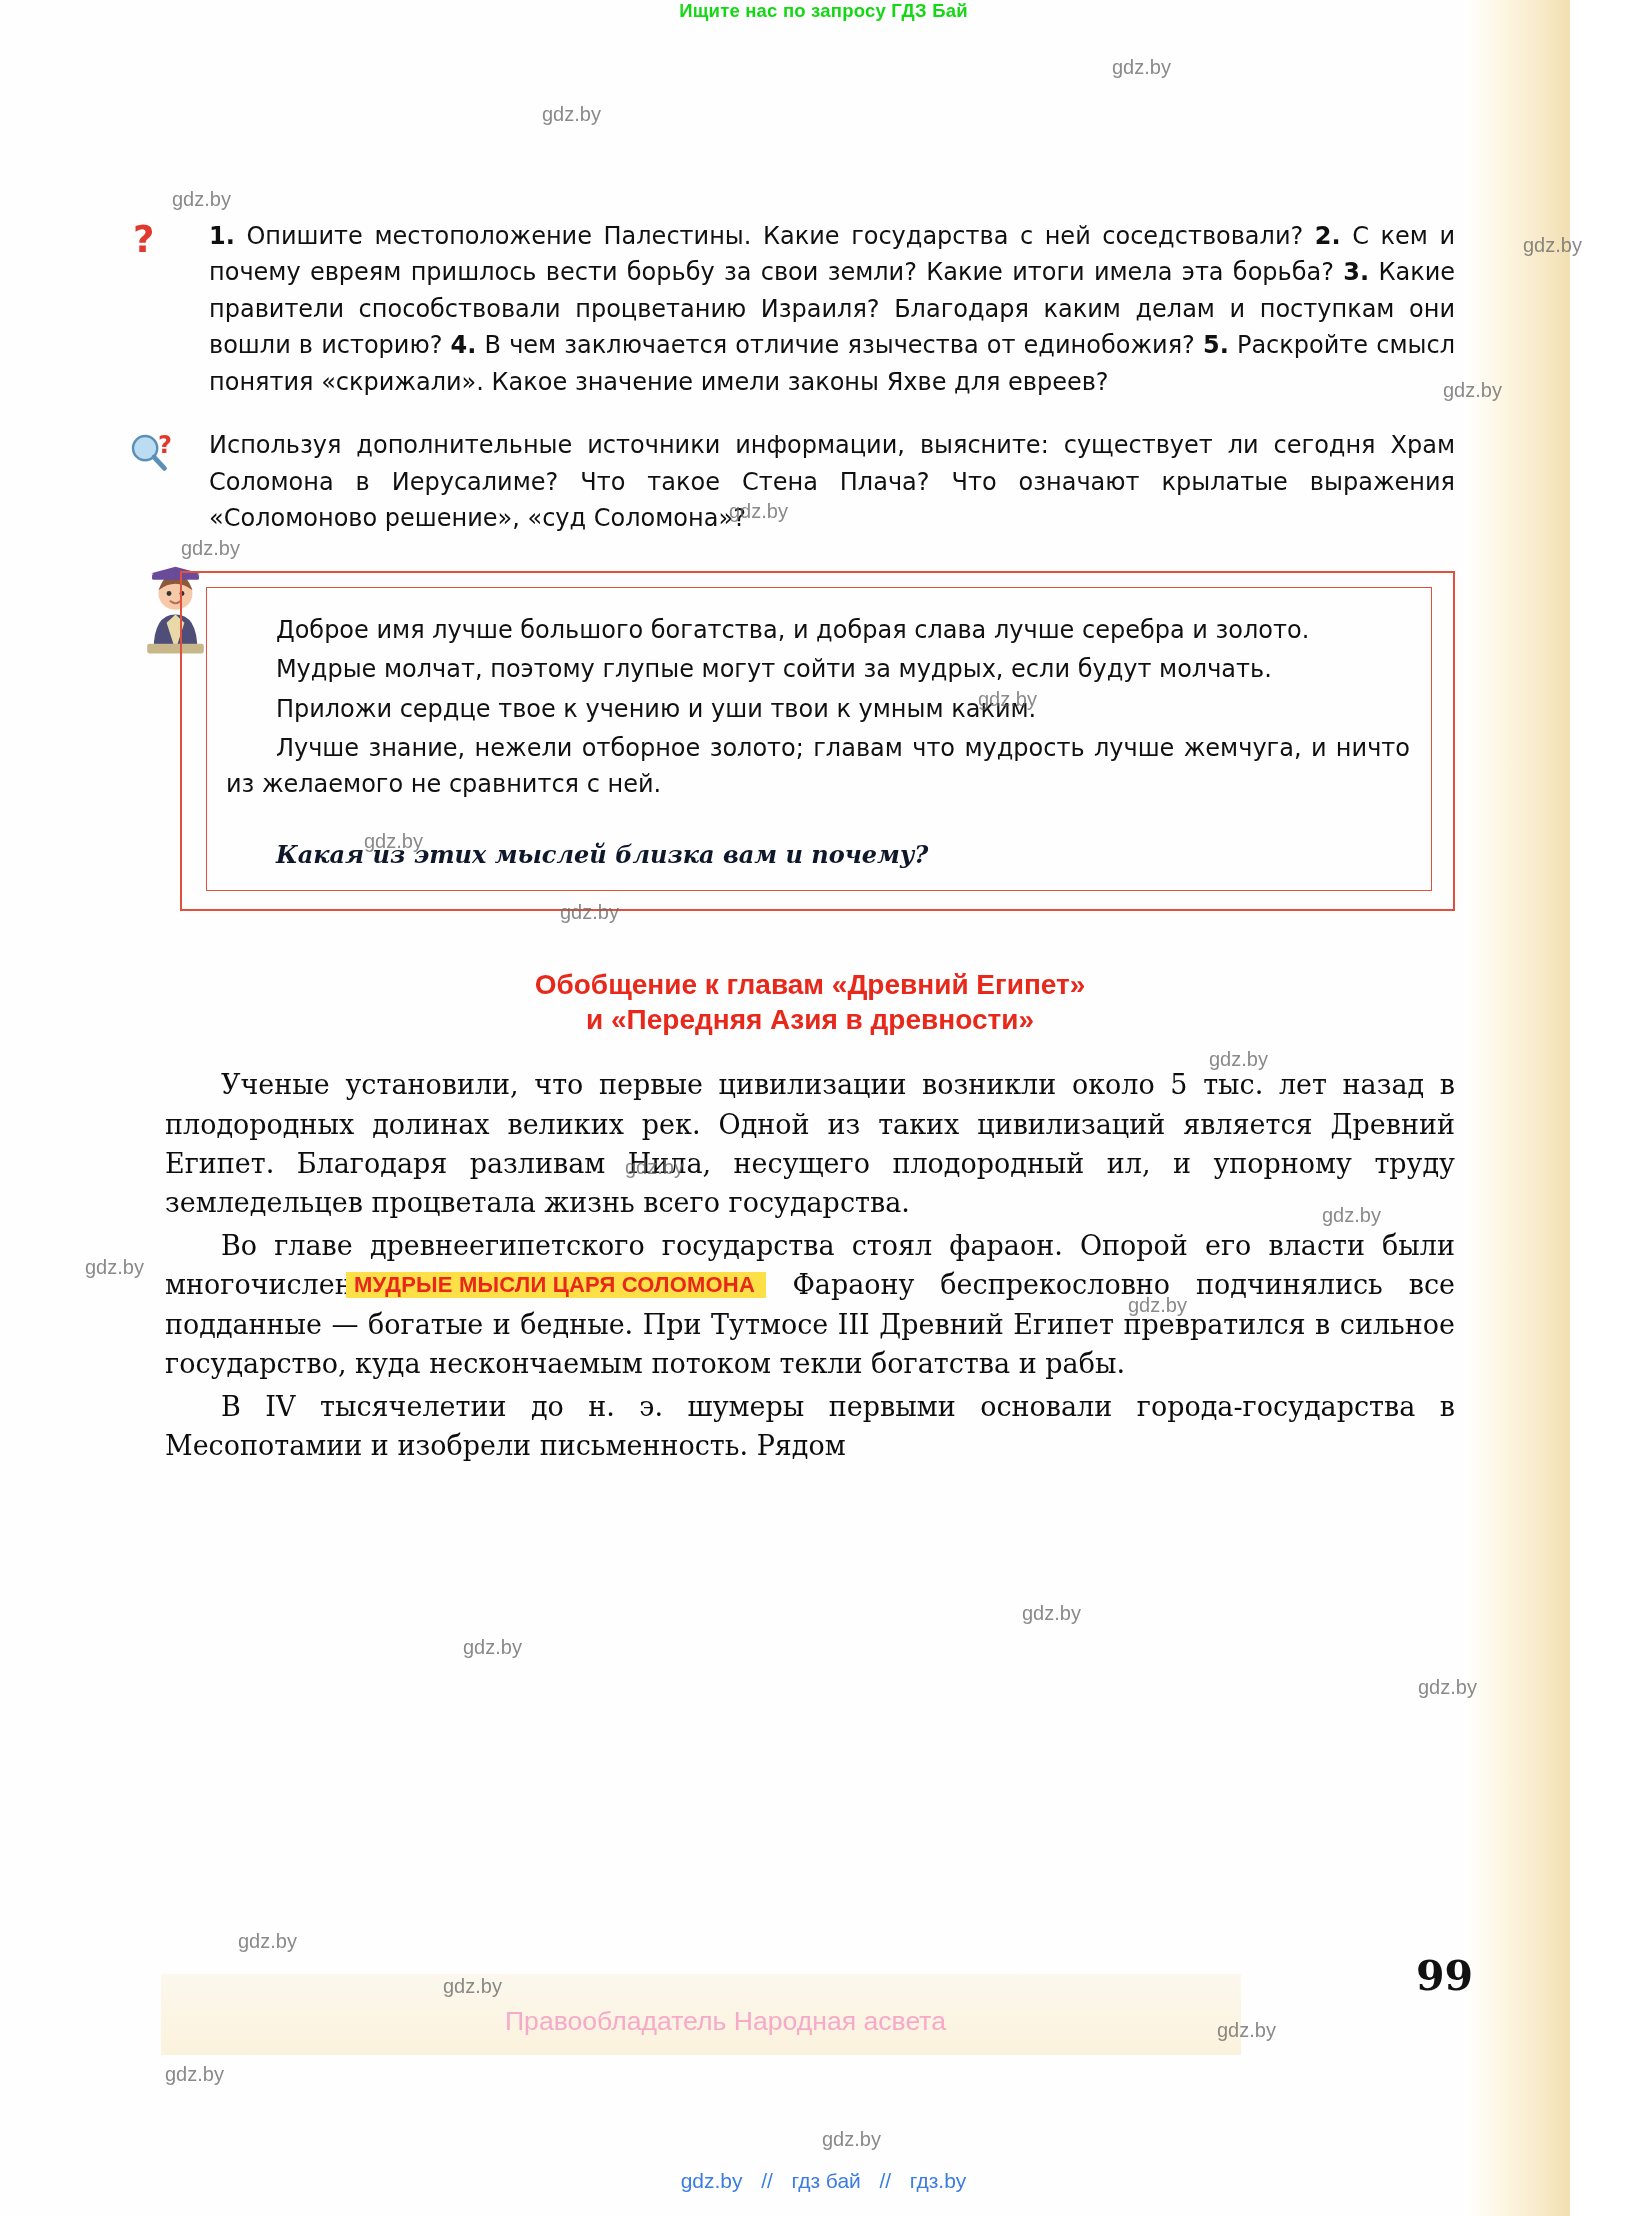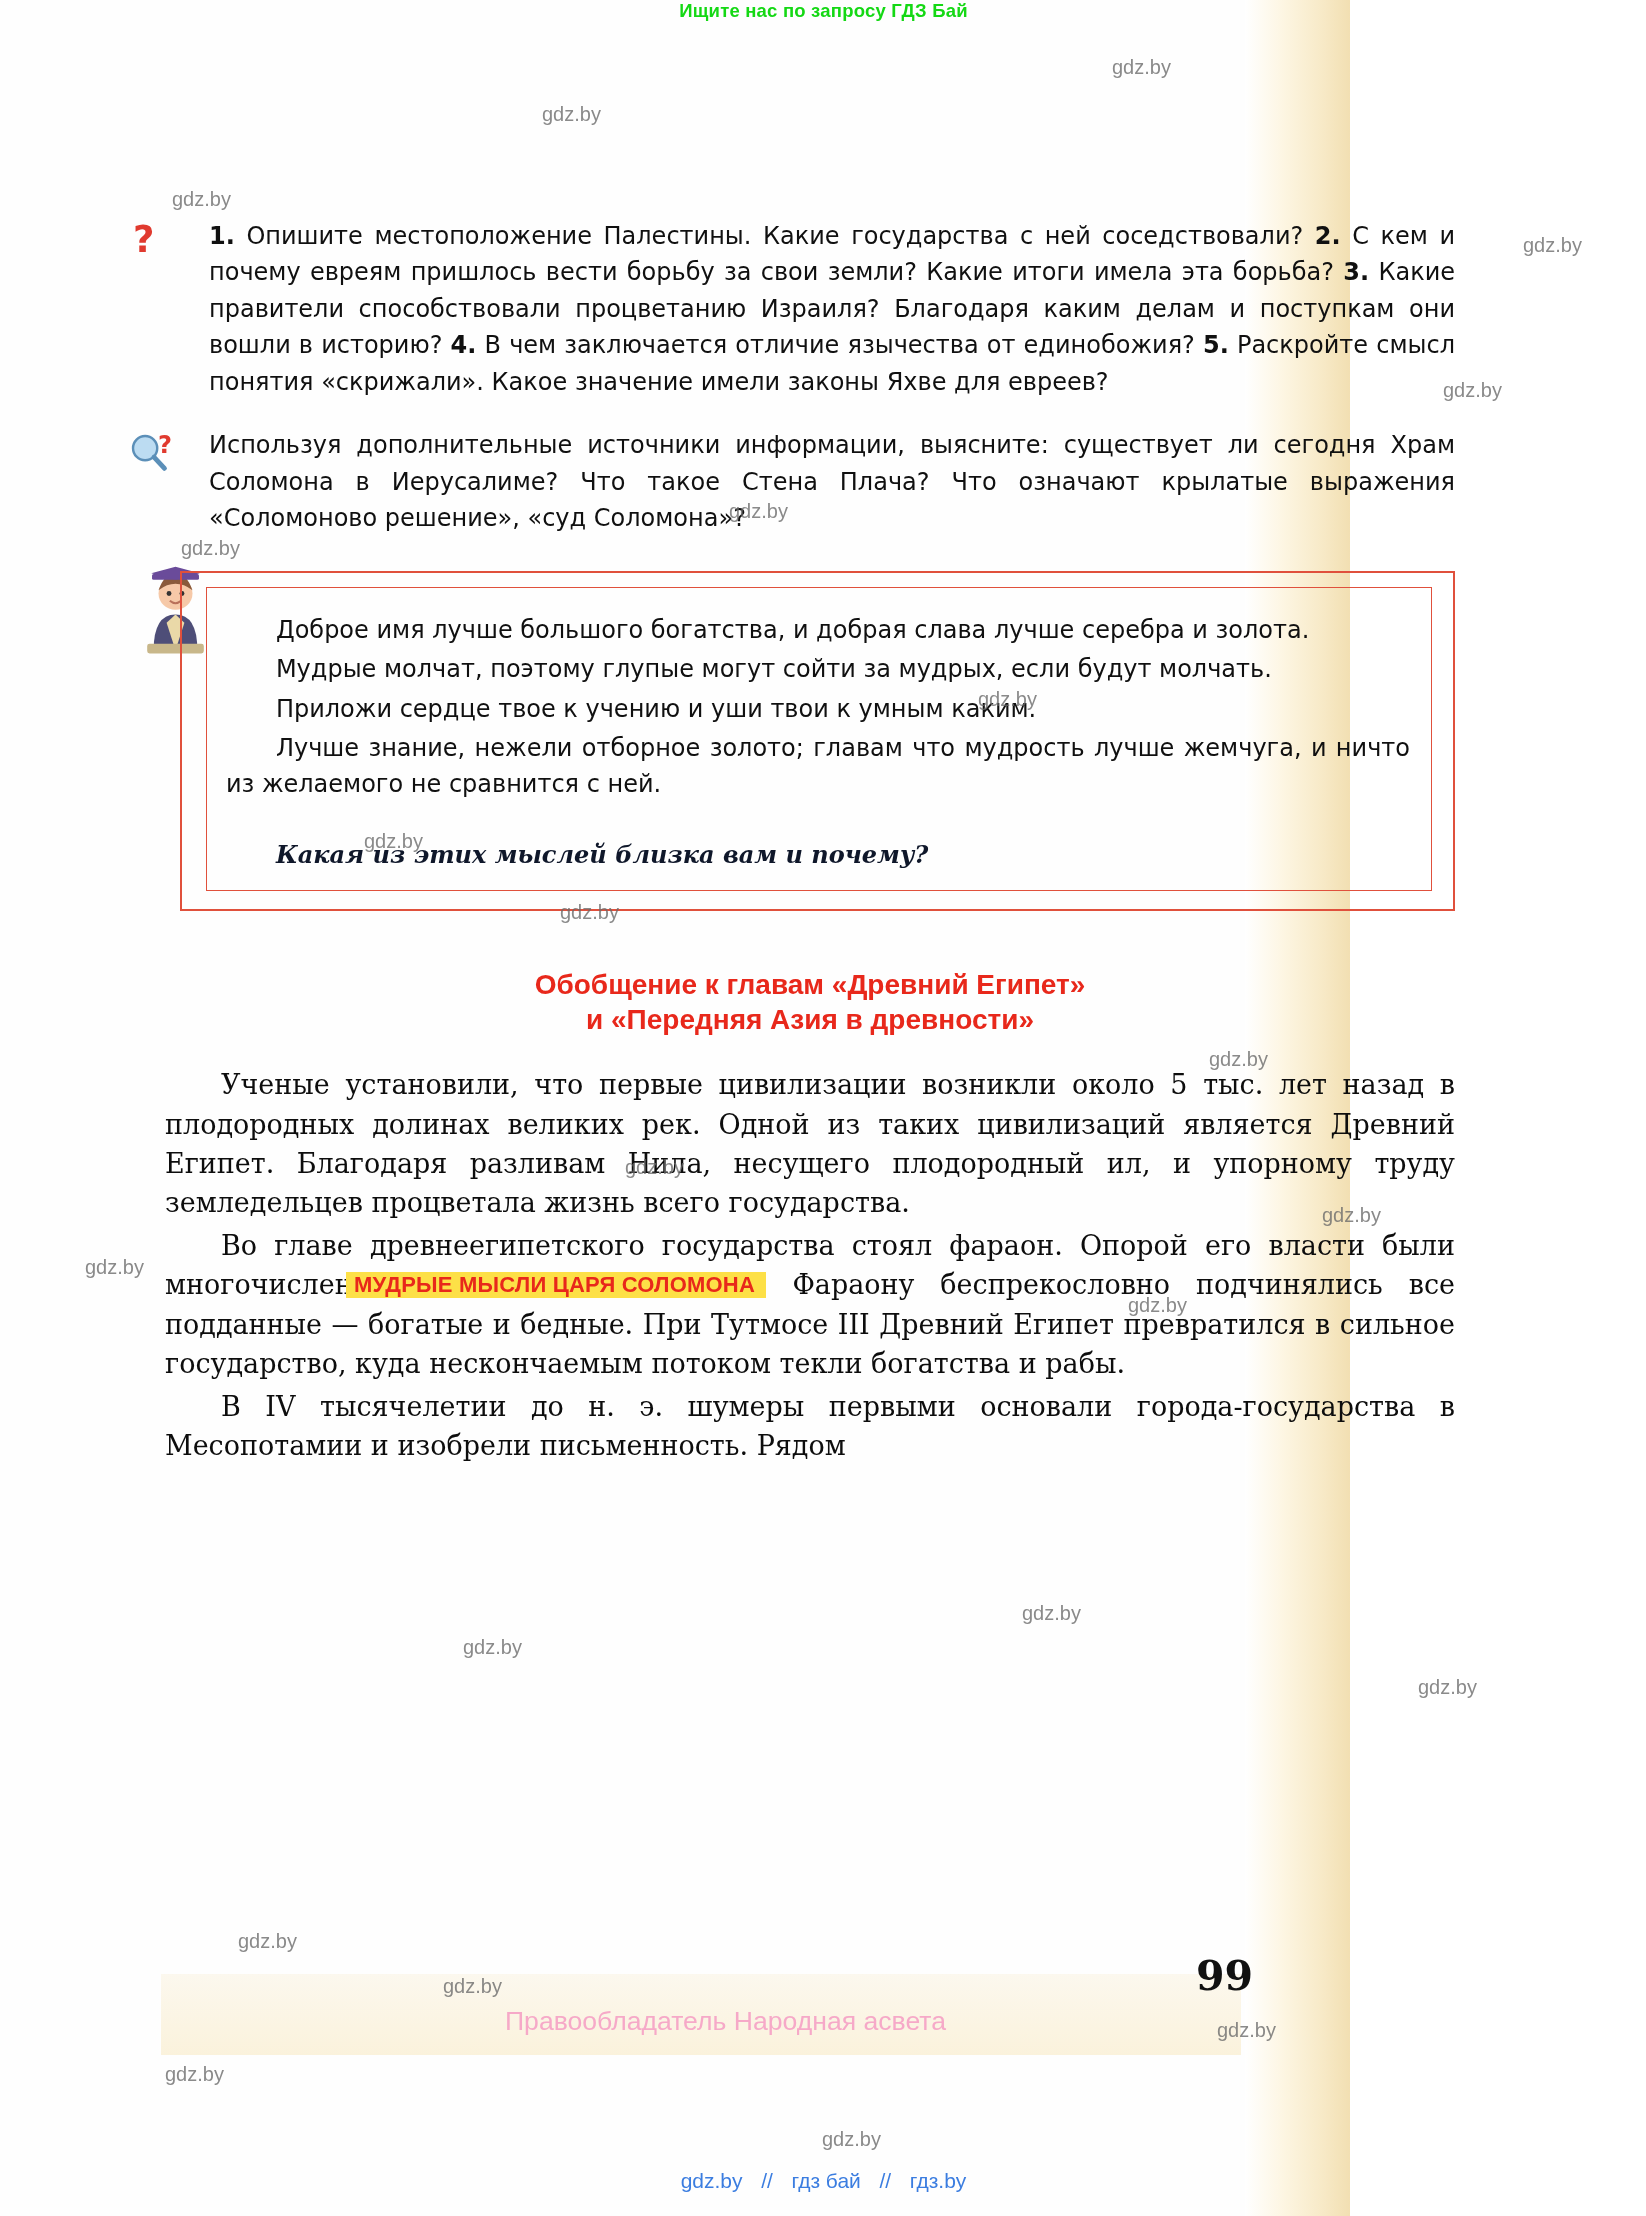--- a/index.html
+++ b/index.html
@@ -5,21 +5,21 @@
   html, body { margin:0; padding:0; }
   body {
     width:1647px; height:2216px;
     background:#ffffff;
     font-family:"Liberation Sans", sans-serif;
     position:relative;
     overflow:hidden;
   }
   
   .page {
-    position:absolute; left:0; top:0; width:1350px; height:2216px;
+    position:absolute; left:0; top:0; width:1570px; height:2216px;
     background:#fefefe;
   }
   
   .edge {
     position:absolute; right:0; top:0; width:105px; height:2216px;
     background:linear-gradient(to right,#ffffff 0%, #fdf6e3 35%, #f7e9c6 75%, #f2dfb2 100%);
   }
   .topbanner {
     position:absolute; left:0; top:0; width:1647px; height:27px;
     text-align:center;
@@ -207,21 +207,21 @@
           <path d="M18 104 q0 -44 27 -44 q27 0 27 44z" fill="#4e4e78"></path>
           <path d="M45 60 l-11 10 l11 34 l11 -34z" fill="#ead9a8"></path>
           <rect x="10" y="96" width="70" height="12" rx="3" fill="#c8b78a"></rect>
         </svg>
       </span>
 
       <div class="wisetitle">МУДРЫЕ МЫСЛИ ЦАРЯ СОЛОМОНА</div>
 
       <div class="wisebox">
         <div class="inner">
-          <div class="wiseline">Доброе имя лучше большого богатства, и добрая слава лучше серебра и золота.</div>
+          <div class="wiseline">Доброе имя лучше большого богатства, и добрая слава лучше серебра и золото.</div>
           <div class="wiseline">Мудрые молчат, поэтому глупые могут сойти за мудрых, если будут молчать.</div>
           <div class="wiseline">Приложи сердце твое к учению и уши твои к умным каким.</div>
           <div class="wiseline">Лучше знание, нежели отборное золото; главам что мудрость лучше жемчуга, и ничто из желаемого не сравнится с ней.</div>
           <div class="wisequestion">Какая из этих мыслей близка вам и почему?</div>
         </div>
       </div>
     </div>
 
     <div class="sumhead">
       <div>Обобщение к главам «Древний Египет»</div>

